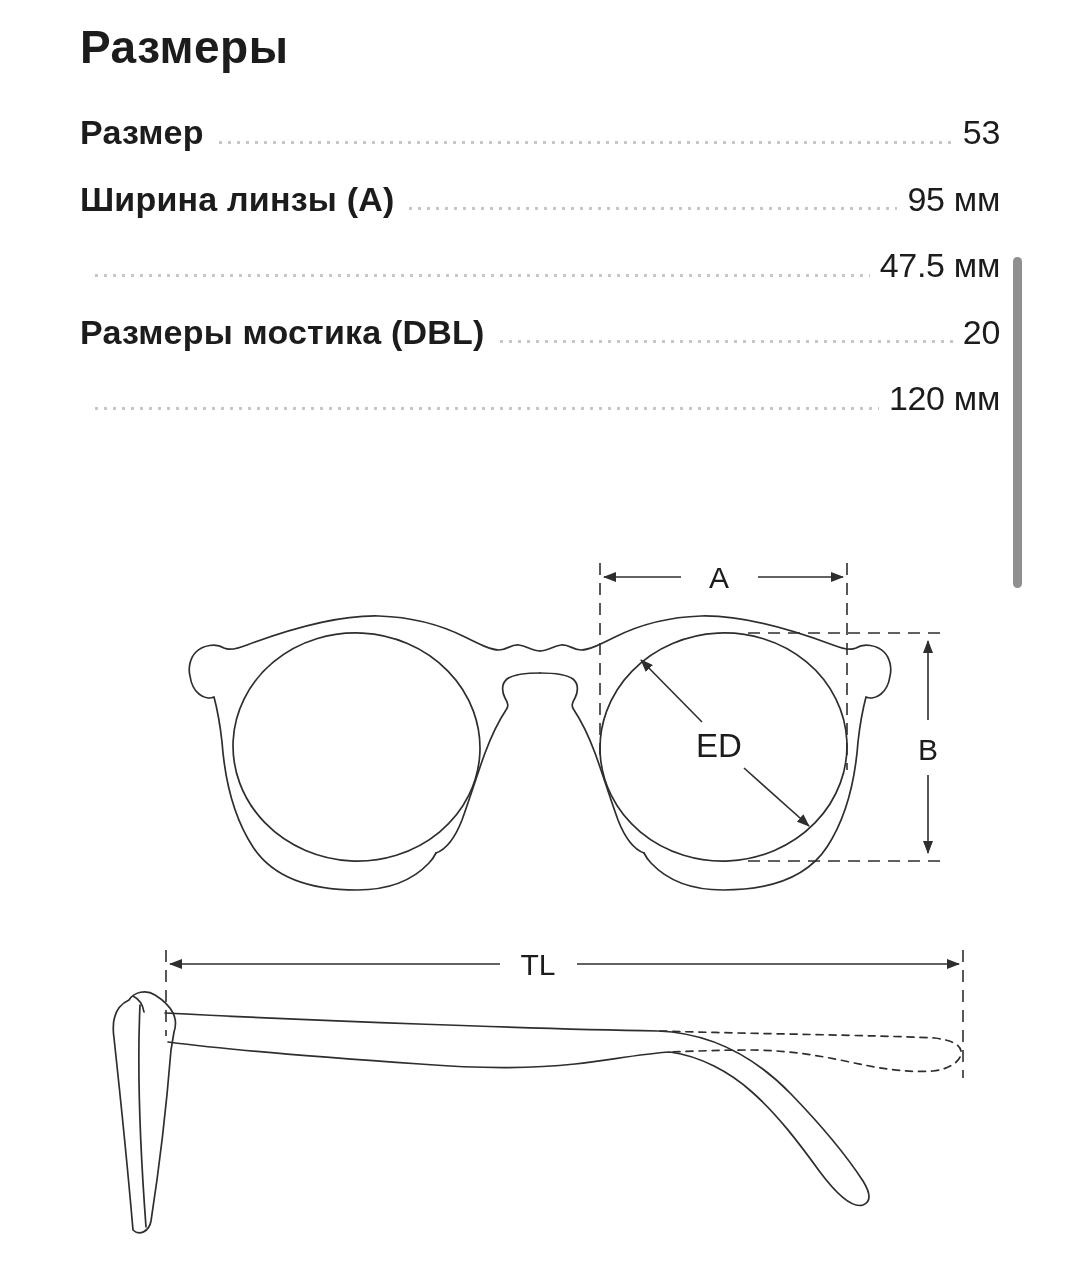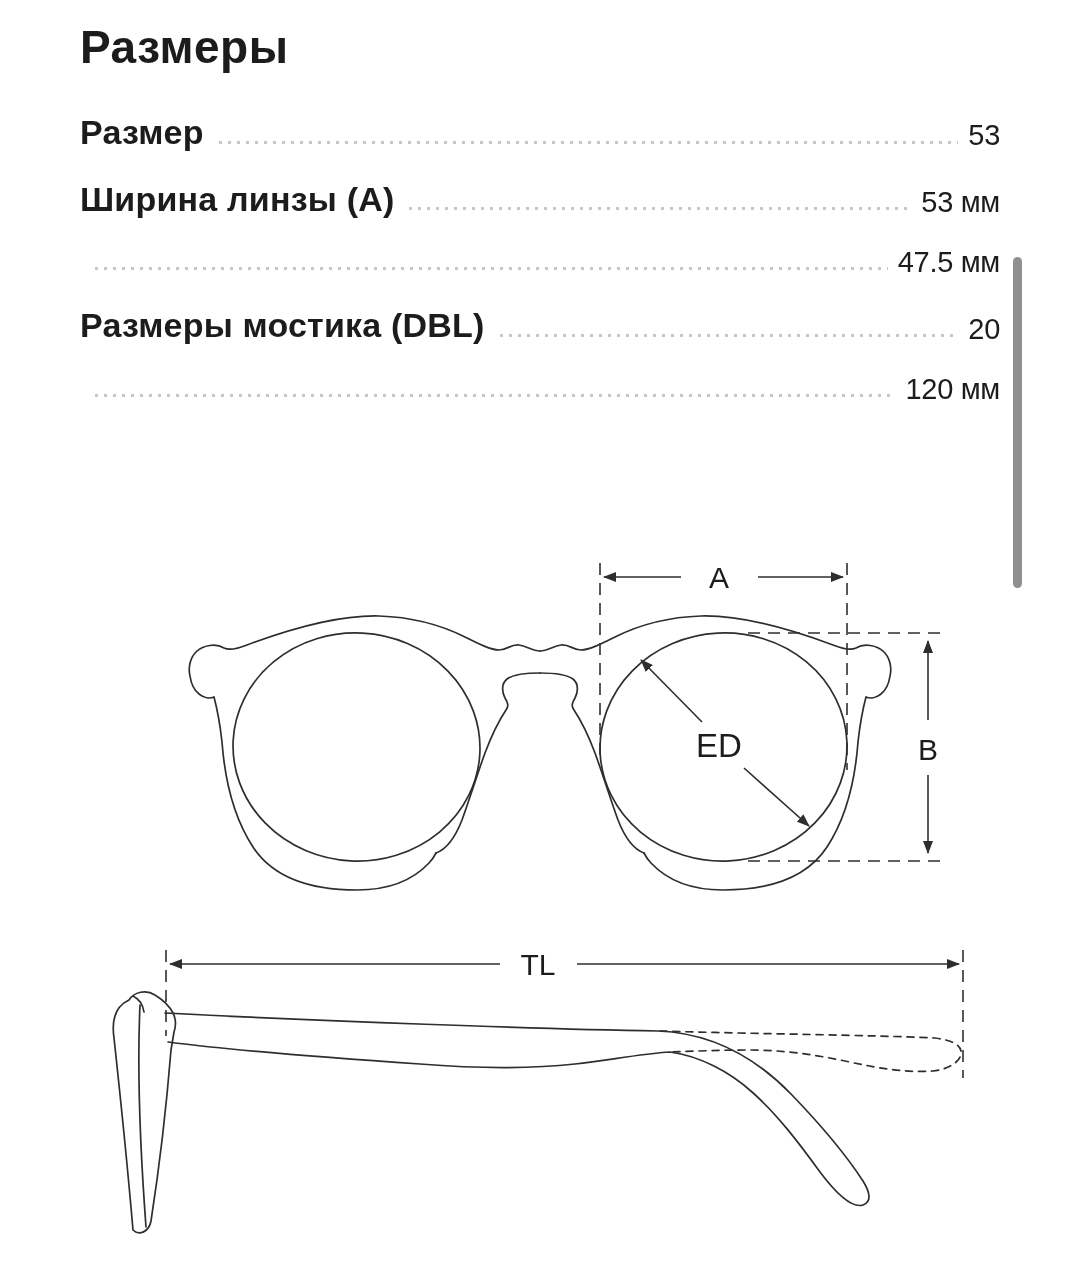--- a/index.html
+++ b/index.html
@@ -17,21 +17,21 @@
   }
   .spec-label{
     font-size:34px;font-weight:700;white-space:nowrap;letter-spacing:.2px;
   }
   .spec-leader{
     flex:1;height:5px;margin:0 10px 9px 12px;
     background-image:radial-gradient(circle,#c7c7c7 1.7px,transparent 1.9px);
     background-size:9px 5px;background-repeat:repeat-x;background-position:0 100%;
   }
   .spec-value{
-    font-size:29px;font-weight:400;white-space:nowrap;letter-spacing:-.3px;
+    font-size:34px;font-weight:400;white-space:nowrap;letter-spacing:-.3px;
   }
   .scrollbar-thumb{
     position:absolute;left:1013px;top:257px;width:9px;height:331px;
     border-radius:5px;background:#8f8f8f;
   }
   .diagram{position:absolute;left:0;top:535px;}
   .outline{fill:none;stroke:#2e2e2e;stroke-width:1.7;stroke-linecap:round;stroke-linejoin:round;}
   .dim{fill:none;stroke:#2e2e2e;stroke-width:1.6;}
   .dash-long{stroke-dasharray:12 8;}
   .dash-temple{stroke-dasharray:7 6;}
@@ -45,21 +45,21 @@
 
 <div class="specs">
   <div class="spec-row">
     <span class="spec-label">Размер</span>
     <span class="spec-leader"></span>
     <span class="spec-value">53</span>
   </div>
   <div class="spec-row">
     <span class="spec-label">Ширина линзы (A)</span>
     <span class="spec-leader"></span>
-    <span class="spec-value">53 мм</span>
+    <span class="spec-value">95 мм</span>
   </div>
   <div class="spec-row">
     <span class="spec-leader"></span>
     <span class="spec-value">47.5 мм</span>
   </div>
   <div class="spec-row">
     <span class="spec-label">Размеры мостика (DBL)</span>
     <span class="spec-leader"></span>
     <span class="spec-value">20</span>
   </div>

